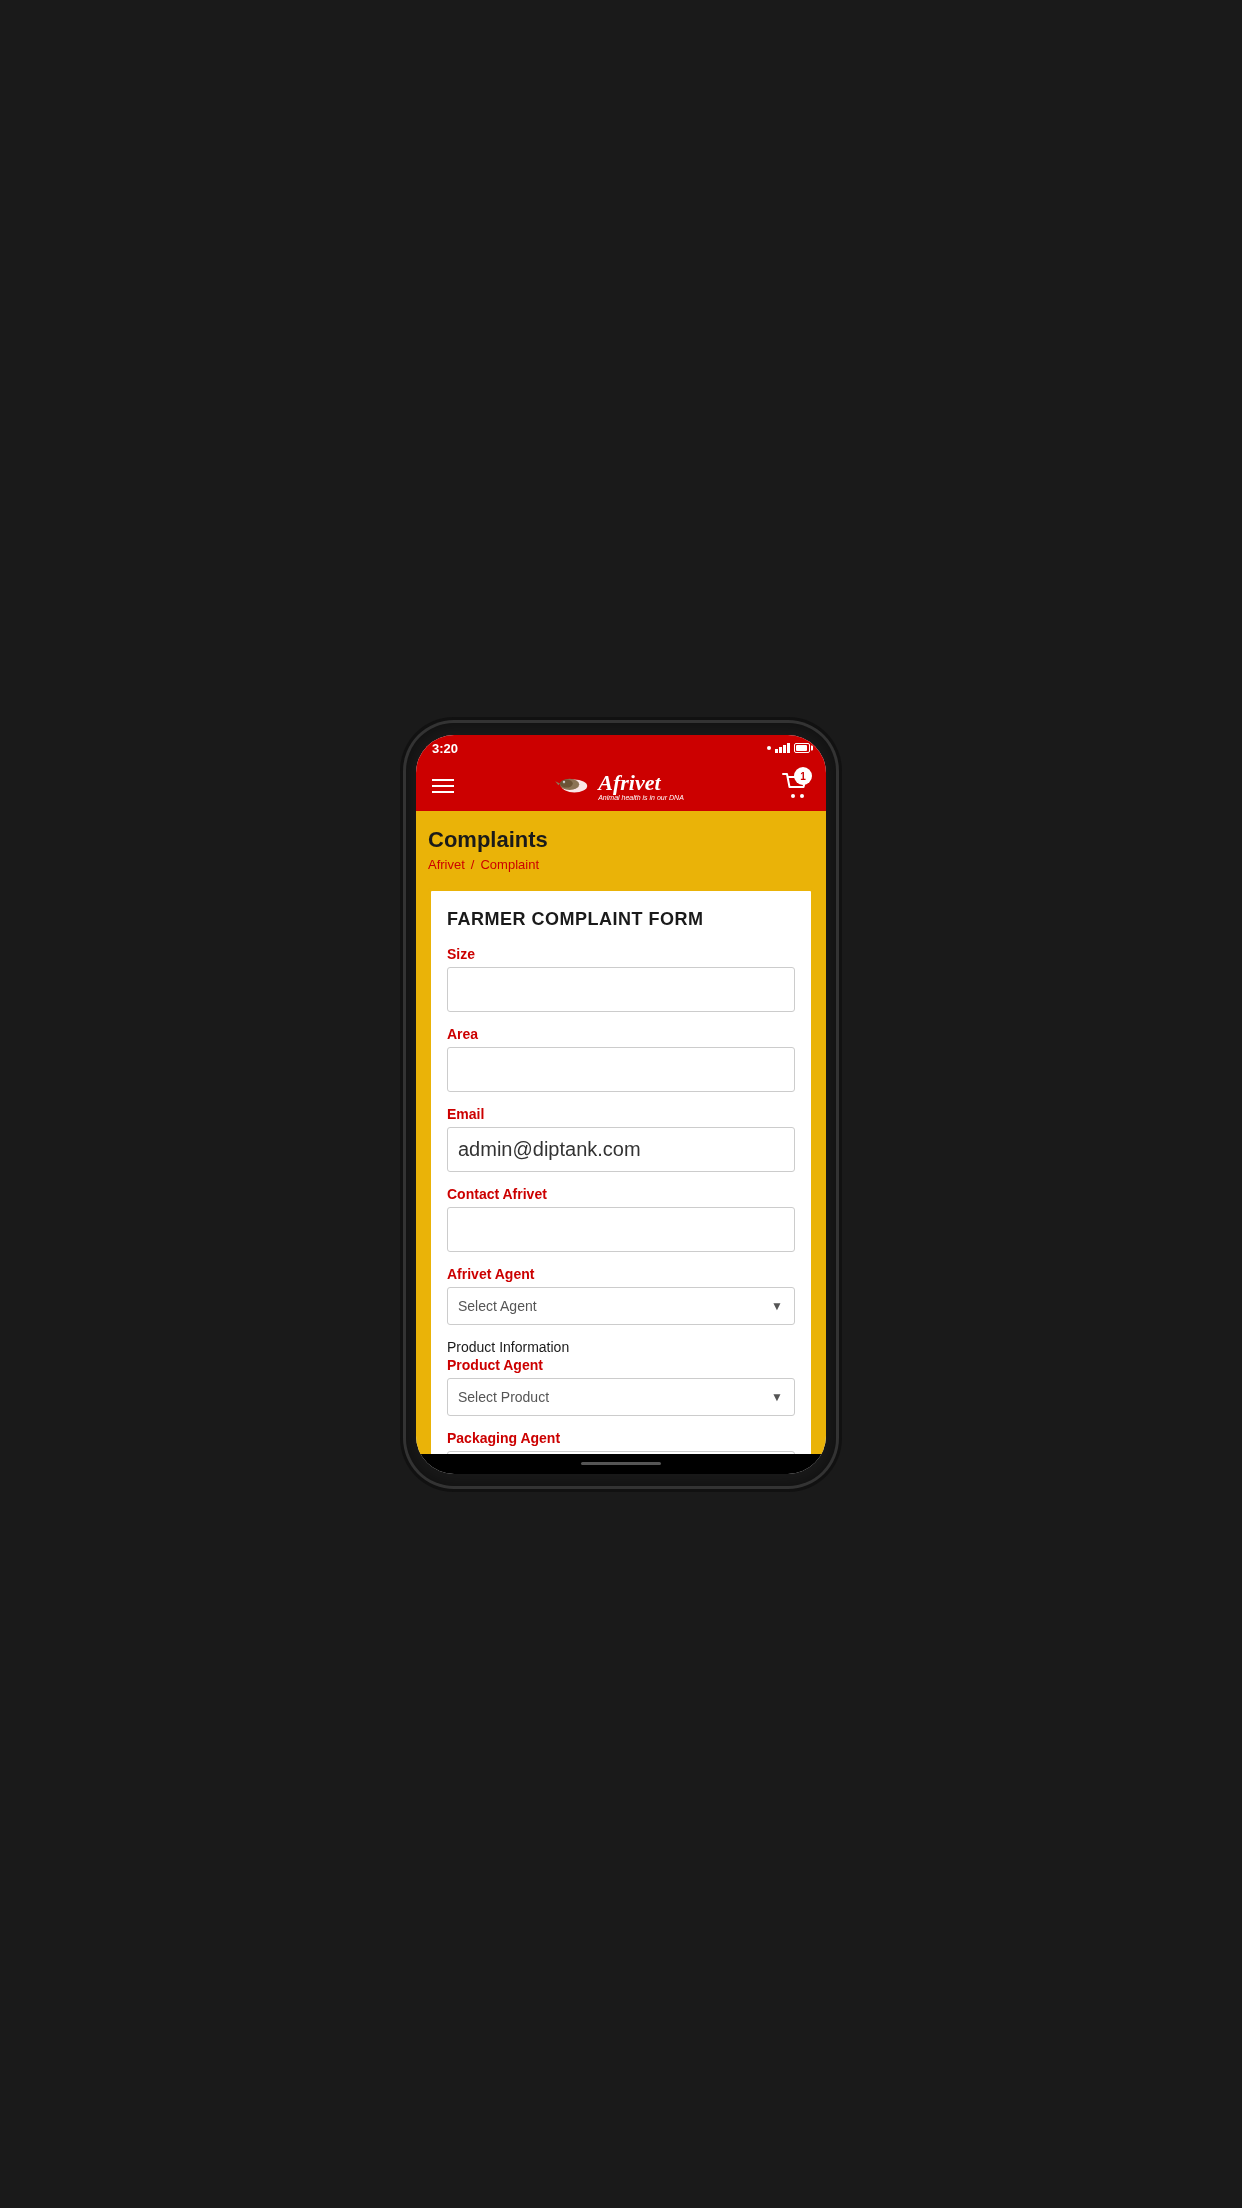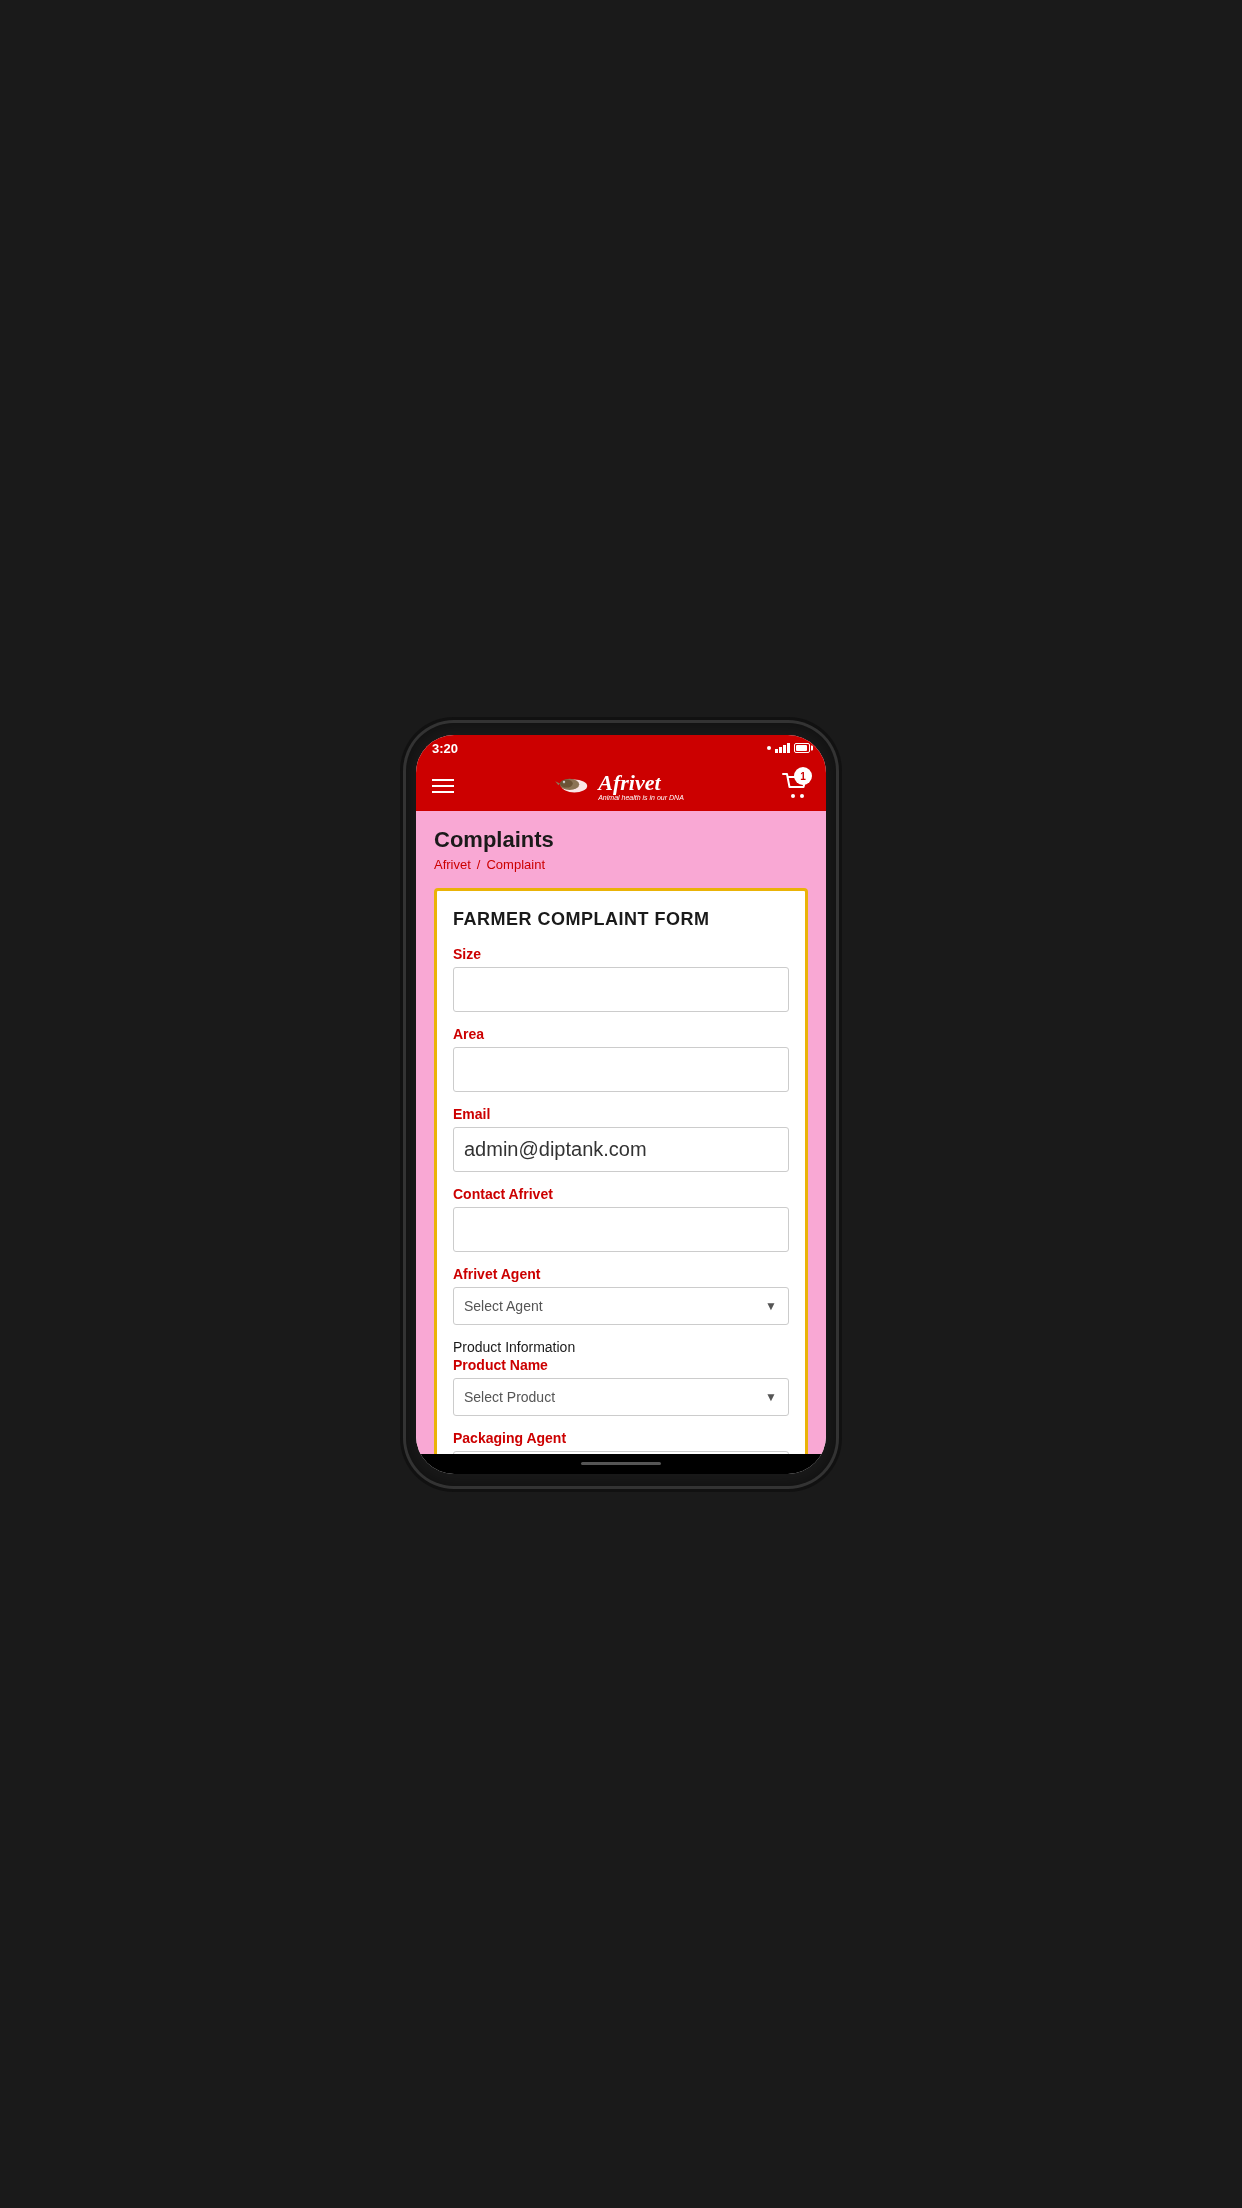--- a/index.html
+++ b/index.html
@@ -155,23 +155,23 @@
       font-weight: bold;
       position: absolute;
       top: -6px;
       right: -2px;
       z-index: 2;
     }
 
     
     .content {
       flex: 1;
-      background: #f9a8d4;
+      background: #eab308;
       overflow-y: auto;
-      padding: 16px 18px;
+      padding: 16px 12px;
     }
 
     .page-title {
       font-size: 22px;
       font-weight: bold;
       color: #1a1a1a;
       margin-bottom: 4px;
     }
 
     .breadcrumb {
@@ -389,21 +389,21 @@
           <div class="select-wrapper">
             <select class="form-select">
               <option value="">Select Agent</option>
             </select>
             <span class="select-arrow">▼</span>
           </div>
         </div>
 
         <div class="form-group">
           <div class="section-label-dark">Product Information</div>
-          <label class="form-label">Product Name</label>
+          <label class="form-label">Product Agent</label>
           <div class="select-wrapper">
             <select class="form-select">
               <option value="">Select Product</option>
             </select>
             <span class="select-arrow">▼</span>
           </div>
         </div>
 
         <div class="form-group">
           <label class="form-label">Packaging Agent</label>

